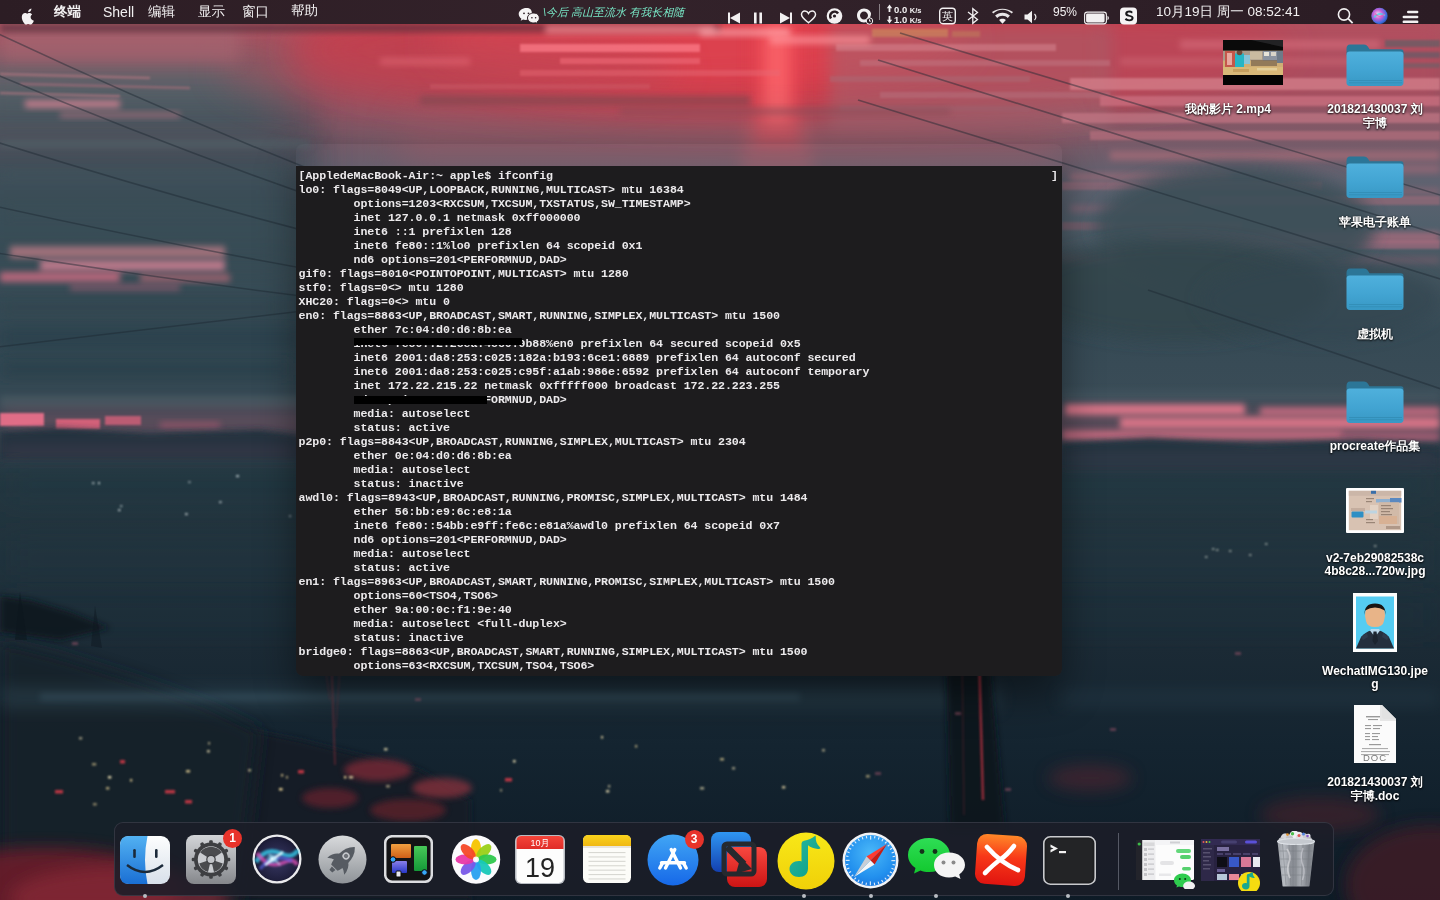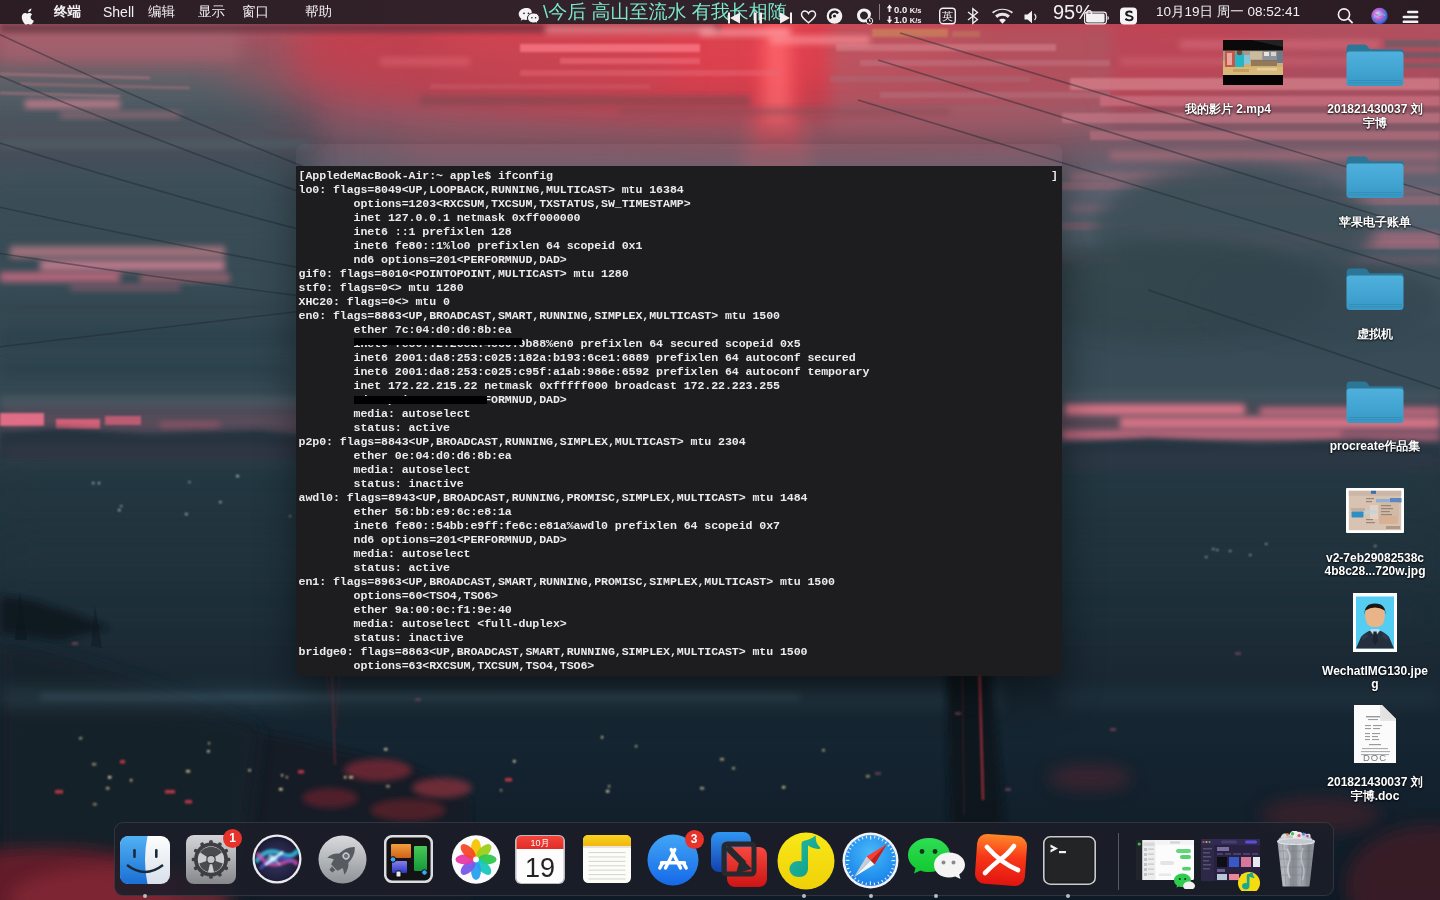--- a/index.html
+++ b/index.html
@@ -1,19 +1,19 @@
 <!DOCTYPE html>
 <html><head><meta charset="utf-8"><style>
 html,body{margin:0;padding:0;width:1440px;height:900px;overflow:hidden;background:#1a2530;font-family:"Liberation Sans",sans-serif;}
 #wp{position:absolute;left:0;top:0;z-index:0;}
 
 #menubar{position:absolute;left:0;top:0;width:1440px;height:24px;background:linear-gradient(90deg,#2c1d24,#33222a 40%,#2f2028 70%,#2b1c24);z-index:30;color:#f2f0f1;font-size:14px;}
 .mb{position:absolute;top:0;height:24px;line-height:24px;white-space:nowrap;}
 .mbc{letter-spacing:0px;font-size:13.5px;}
-#lyric{color:#79e9c8;font-size:19px;}
+#lyric{color:#79e9c8;font-size:11px;font-style:italic;}
 
 #term{position:absolute;left:296px;top:144px;width:766px;height:532px;z-index:10;border-radius:7px;box-shadow:0 18px 40px rgba(0,0,0,.45);}
 #ttl{position:absolute;left:0;top:0;width:766px;height:22px;background:linear-gradient(#3f3e40,#343335);border-radius:7px 7px 0 0;border-bottom:1px solid #202020;}
 .tl{position:absolute;top:5.5px;width:11.5px;height:11.5px;border-radius:50%;}
 #ttxt{position:absolute;top:0;left:0;width:100%;height:22px;line-height:22px;text-align:center;color:#b9b7b9;font-size:13px;}
 #tbody{position:absolute;left:0;top:22px;width:766px;height:510px;background:#1d1c1e;border-radius:0 0 7px 7px;}
 #tpre{position:absolute;left:2.5px;top:3px;margin:0;font-family:"Liberation Mono",monospace;font-size:11.6px;line-height:14px;color:#eceaec;font-weight:bold;letter-spacing:-0.08px;}
 .redact{position:absolute;background:#000;z-index:5;}
 
 .dico{position:absolute;z-index:5;}
@@ -283,21 +283,21 @@
 </svg>
 <div id="menubar">
 <svg class="mb" style="left:20px;top:4px;" width="16" height="17" viewBox="0 0 16 17">
       <path fill="#f4f2f3" d="M11.4,1.1c0.1,0.9-0.3,1.8-0.8,2.4C10,4.2,9.1,4.7,8.2,4.6C8.1,3.7,8.5,2.9,9,2.3C9.6,1.6,10.6,1.2,11.4,1.1z M13.9,13.2c-0.4,1-0.9,1.9-1.6,2.7c-0.5,0.6-1.1,1.2-2,1.2c-0.8,0-1.1-0.5-2.1-0.5c-1,0-1.3,0.5-2.1,0.5c-0.8,0-1.4-0.6-2-1.3C2.7,14.2,1.8,11.8,1.8,9.6c0-2.6,1.7-4,3.3-4c0.8,0,1.6,0.6,2.1,0.6c0.5,0,1.4-0.7,2.4-0.6c0.4,0,1.7,0.2,2.5,1.3c-0.1,0-1.5,0.9-1.5,2.6C10.6,11.6,12.4,12.6,13.9,13.2z"></path>
     </svg>
 <div class="mb mbc" style="left:54px;font-weight:bold;">终端</div>
 <div class="mb" style="left:103px;font-size:14px;">Shell</div>
 <div class="mb mbc" style="left:148px;">编辑</div>
 <div class="mb mbc" style="left:198px;">显示</div>
 <div class="mb mbc" style="left:242px;text-align:center;">窗口</div>
-<div class="mb mbc" style="left:305px;">帮助</div>
+<div class="mb mbc" style="left:291px;font-family:Liberation Mono, monospace;">帮助</div>
 <svg class="mb" style="left:518px;top:4px;" width="23" height="17" viewBox="0 0 23 17">
       <path fill="#f5f3f4" d="M8.6,0.5C4.2,0.5,0.7,3.2,0.7,6.6c0,1.9,1,3.5,2.7,4.6l-0.7,2.1l2.4-1.2c0.7,0.2,1.4,0.4,2.2,0.4C11.9,12.5,14,9.2,14,6.6C14,3.2,12.9,0.5,8.6,0.5z"></path>
       <path fill="#f5f3f4" stroke="#2c1d24" stroke-width="1" d="M15.9,5.5c-3.6,0-6.4,2.2-6.4,5c0,2.8,2.9,5,6.4,5c0.6,0,1.2-0.1,1.8-0.3l2,1l-0.6-1.7c1.4-0.9,2.3-2.3,2.3-3.9C21.4,7.8,19.5,5.5,15.9,5.5z"></path>
       <circle cx="6" cy="5.8" r="0.9" fill="#2c1d24"></circle>
       <circle cx="10.5" cy="5.8" r="0.9" fill="#2c1d24"></circle>
       <circle cx="13.9" cy="10.2" r="0.8" fill="#2c1d24"></circle>
       <circle cx="17.6" cy="10.2" r="0.8" fill="#2c1d24"></circle>
     </svg>
 <div class="mb" id="lyric" style="left:543px;">\今后 高山至流水 有我长相随</div>
 <svg class="mb" style="left:727px;top:6px;" width="66" height="12" viewBox="0 0 66 12">
@@ -342,21 +342,21 @@
       <g fill="#f2f0f1">
         <path d="M11.5,14.8L14.9,11c-0.9-0.8-2.1-1.3-3.4-1.3S9,10.2,8.1,11L11.5,14.8z"></path>
         <path d="M6.2,8.9c1.4-1.3,3.3-2.1,5.3-2.1s3.9,0.8,5.3,2.1l2.1-2.3C17,4.8,14.4,3.7,11.5,3.7S6,4.8,4.1,6.6L6.2,8.9z" opacity=".95"></path>
         <path d="M2.2,4.4c2.4-2.3,5.7-3.7,9.3-3.7s6.9,1.4,9.3,3.7l1.2-1.3C19.3,1.2,15.6-0.3,11.5-0.3S3.7,1.2,1,3.1L2.2,4.4z" opacity=".95"></path>
       </g>
     </svg>
 <svg class="mb" style="left:1024px;top:5px;" width="15" height="14" viewBox="0 0 15 14">
       <path fill="#f2f0f1" d="M0.5,4.5h3L8,0.8v12.4L3.5,9.5h-3z"></path>
       <path fill="none" stroke="#f2f0f1" stroke-width="1.2" d="M10.5,4 a4.4,4.4 0 0 1 0,6"></path>
     </svg>
-<div class="mb" style="left:1053px;font-size:20px;">95%</div>
+<div class="mb" style="left:1053px;font-size:12px;">95%</div>
 <svg class="mb" style="left:1084px;top:5.5px;" width="26" height="13" viewBox="0 0 26 13">
       <rect x="0.6" y="0.6" width="21.8" height="11.8" rx="2.6" fill="none" stroke="#f2f0f1" stroke-width="1.1"></rect>
       <rect x="2.1" y="2.1" width="18.5" height="8.8" rx="1.4" fill="#f2f0f1"></rect>
       <path d="M23.5,4.2 a2.6,2.6 0 0 1 0,4.6 z" fill="#f2f0f1"></path>
     </svg>
 <svg class="mb" style="left:1120px;top:4px;" width="17" height="17" viewBox="0 0 17 17">
       <rect width="17" height="17" rx="4" fill="#f5f3f4"></rect>
       <path fill="#17171a" d="M12.6,4.2c-0.8-0.7-1.9-1.1-3.1-1.1C7,3.1,5.2,4.3,5.2,6.2c0,1.7,1.3,2.4,3.2,2.8l1.3,0.3c1.2,0.3,1.8,0.6,1.8,1.3c0,0.8-0.8,1.3-2.1,1.3c-1.3,0-2.4-0.5-3.2-1.4l-1.5,1.6c1,1.1,2.6,1.7,4.5,1.7c2.7,0,4.4-1.3,4.4-3.3c0-1.6-1.2-2.4-3.2-2.8L9.2,7.4C8.1,7.1,7.4,6.9,7.4,6.1c0-0.7,0.8-1.2,1.9-1.2c1.1,0,2,0.4,2.8,1.1L12.6,4.2z"></path>
     </svg>
 <div class="mb mbc" style="left:1156px;">10月19日 周一 08:52:41</div>

